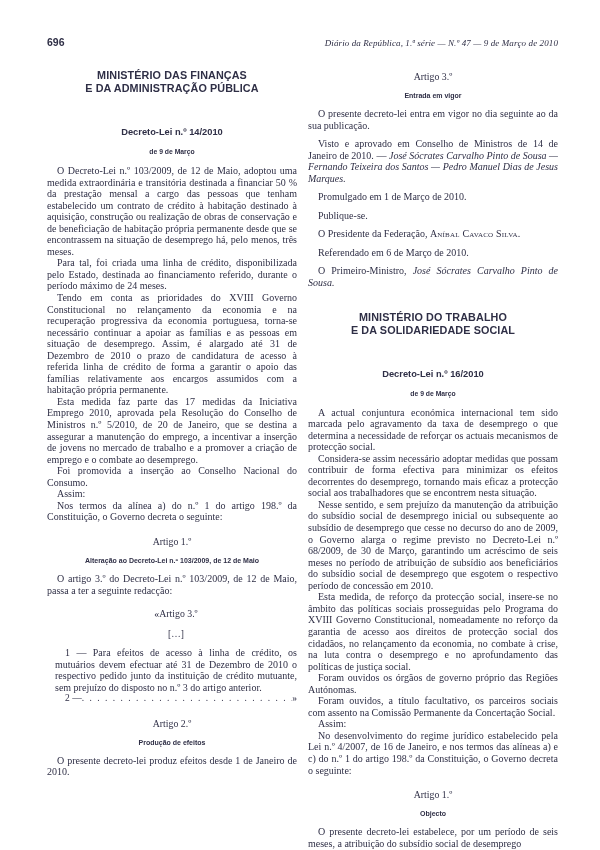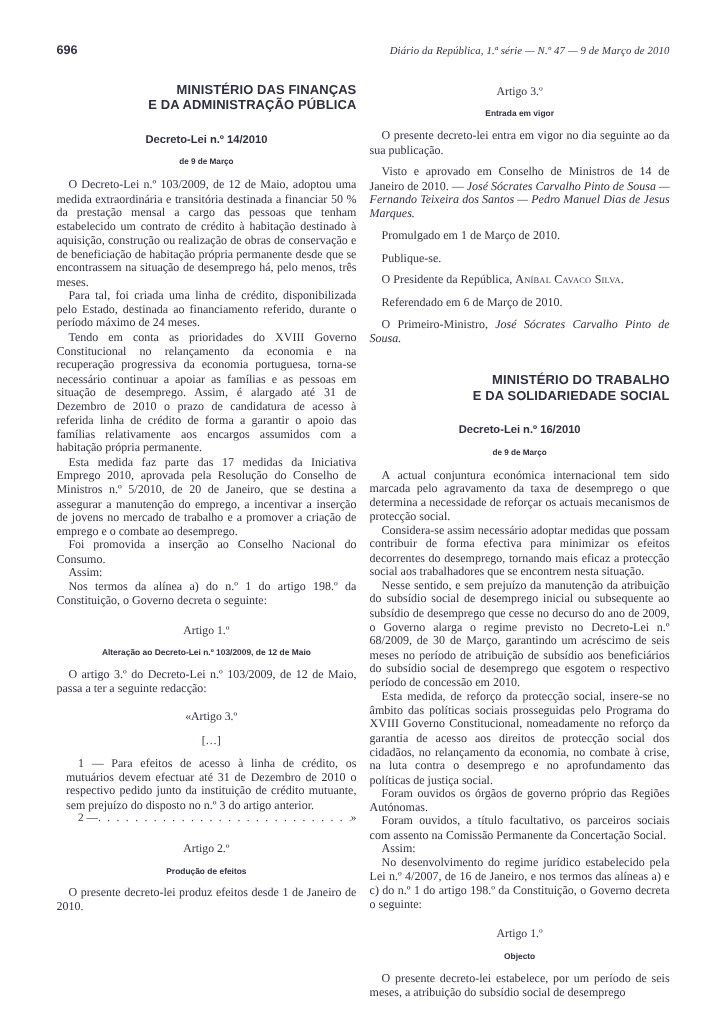--- a/index.html
+++ b/index.html
@@ -28,25 +28,25 @@
     font-size: 10px; line-height: 11.55px;
     text-align: justify; text-indent: 10px;
     hyphens: auto;
   }
   .mt8  { margin-top: 8px; }
 
   
   .ministry {
     font-family: "Liberation Sans", sans-serif;
     font-weight: bold; font-size: 10.8px; line-height: 13px;
-    text-align: right; letter-spacing: 0.1px;
+    text-align: center; letter-spacing: 0.1px;
   }
   .ministry span { display: block; }
   .decree-no {
-    margin-top: 16px; text-align: center;
+    margin-top: 32px; text-align: center;
     font-family: "Liberation Sans", sans-serif;
     font-weight: bold; font-size: 9.3px;
   }
   .decree-date {
     margin-top: 11px; text-align: center;
     font-family: "Liberation Sans", sans-serif;
     font-weight: bold; font-size: 6.8px;
   }
   .artigo-title { margin-top: 13px; text-align: center; font-size: 9.8px; }
   .artigo-sub {
@@ -130,21 +130,21 @@
       <p class="artigo-sub">Entrada em vigor</p>
       <p class="bp after-head">O presente decreto-lei entra em vigor no dia seguinte ao da sua publicação.</p>
 
       <div class="sig">
         <p class="bp">
           <span>Visto e aprovado em Conselho de Ministros de 14 de Janeiro de 2010. — </span><span class="italic">José Sócrates Carvalho Pinto de Sousa — Fernando Teixeira dos Santos — Pedro Manuel Dias de Jesus Marques.</span>
         </p>
         <p class="bp">Promulgado em 1 de Março de 2010.</p>
         <p class="bp">Publique-se.</p>
         <p class="bp">
-          <span>O Presidente da República, </span><span class="smallcaps">Aníbal Cavaco Silva.</span>
+          <span>O Presidente da Federação, </span><span class="smallcaps">Aníbal Cavaco Silva.</span>
         </p>
         <p class="bp">Referendado em 6 de Março de 2010.</p>
         <p class="bp">
           <span>O Primeiro-Ministro, </span><span class="italic">José Sócrates Carvalho Pinto de Sousa.</span>
         </p>
       </div>
 
       <div class="ministry ministry-2">
         <span>MINISTÉRIO DO TRABALHO</span>
         <span>E DA SOLIDARIEDADE SOCIAL</span>

